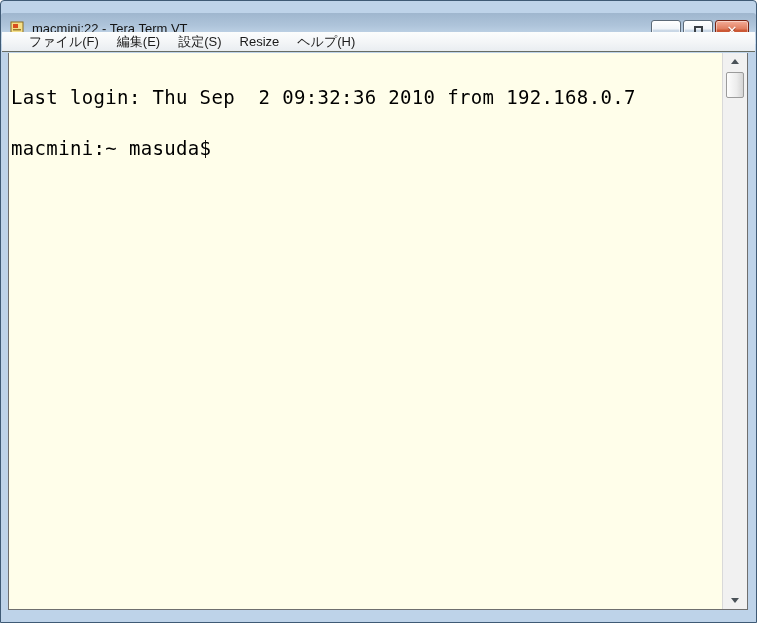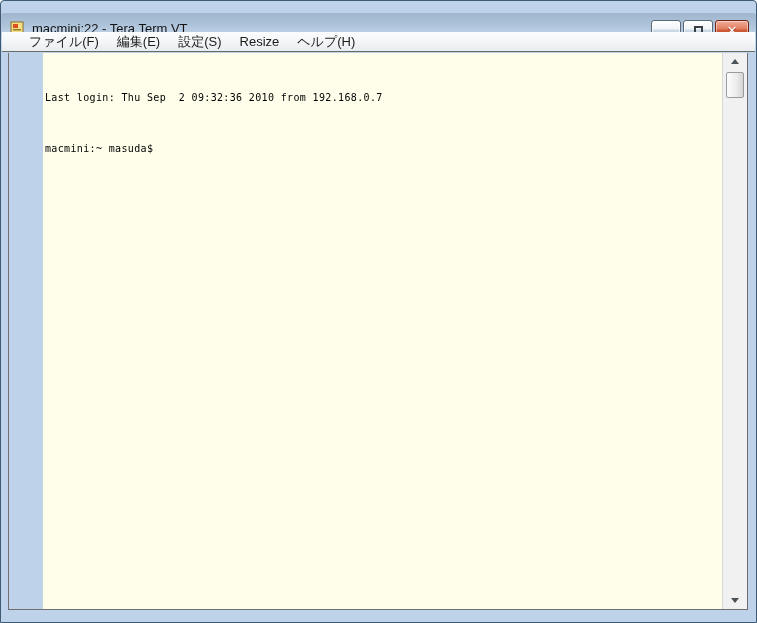--- a/index.html
+++ b/index.html
@@ -70,25 +70,24 @@
   .client {
     position: absolute; top: 52px; left: 7px; right: 8px; bottom: 12px;
     border: 1px solid #6f6f6f; border-top: none;
     display: flex;
   }
   .terminal {
     flex: 1 1 auto;
     background: #fffeea;
     color: #000000;
     font-family: "DejaVu Sans Mono", "Liberation Mono", monospace;
-    font-size: 10px; line-height: 17px; letter-spacing: 0.35px;
+    font-size: 19px; line-height: 17px; letter-spacing: 0.35px;
     white-space: pre;
     padding: 2px 0 0 2px;
     overflow: hidden;
-    margin-left: 34px;
   }
   .scrollbar {
     flex: 0 0 25px; width: 25px;
     background: #f1f1f1;
     border-left: 1px solid #d9d9d9;
     display: flex; flex-direction: column; align-items: center;
   }
   .scroll-btn {
     width: 100%; height: 17px;
     display: flex; align-items: center; justify-content: center;

